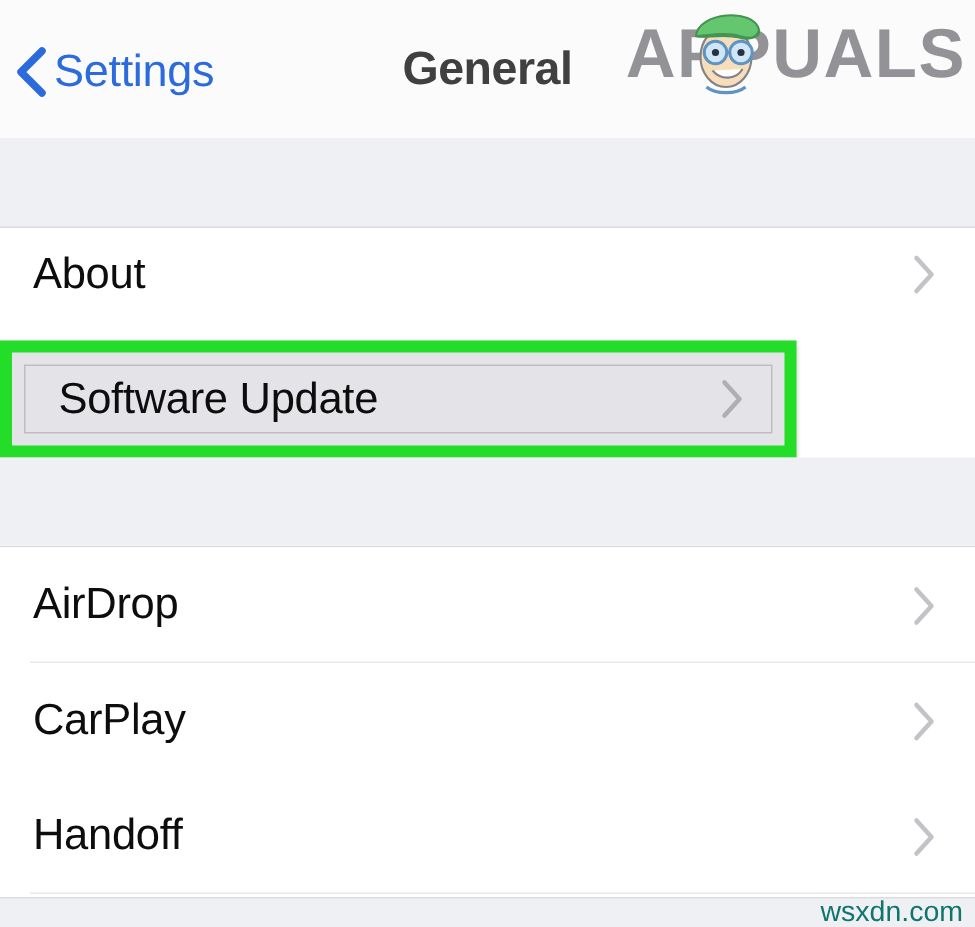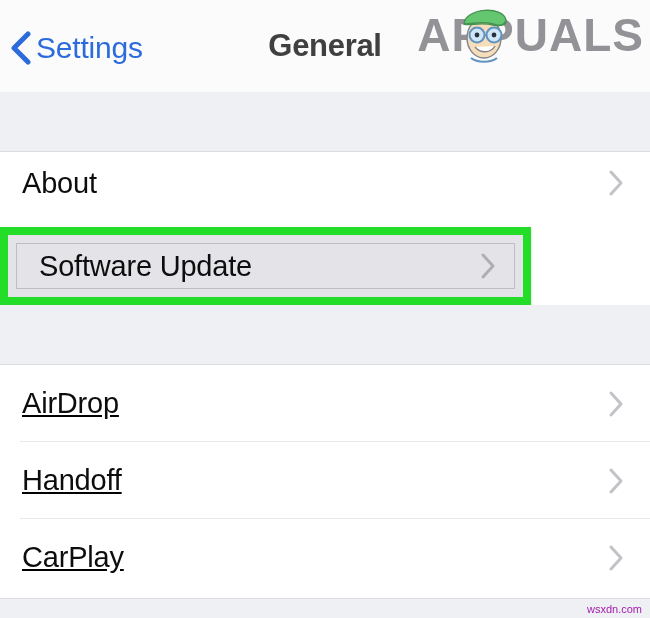--- a/index.html
+++ b/index.html
@@ -116,33 +116,33 @@
     width: 650px;
     height: 20px;
     background: #eff0f3;
     border-top: 1px solid #dcdce0;
     box-sizing: border-box;
   }
   .footer-watermark {
     position: absolute;
     right: 8px;
     top: 1px;
-    font-size: 11px;
-    color: #a21caf;
+    font-size: 19px;
+    color: #0f766e;
     line-height: 18px;
   }
 
   .section {
     position: absolute;
     left: 0;
     width: 650px;
     background: #ffffff;
   }
   .section-about  { top: 152px; height: 75px; }
-  .section-lower  { top: 365px; height: 233px; text-decoration: underline; }
+  .section-lower  { top: 365px; height: 233px; }
 
   .row {
     position: relative;
     height: 77px;
     display: flex;
     align-items: center;
     background: #ffffff;
     cursor: pointer;
   }
   .row-about { height: 62px; }
@@ -263,32 +263,32 @@
 
     <div class="row">
       <span class="row-label">AirDrop</span>
       <svg class="row-chevron" viewBox="0 0 16 28">
         <polyline points="3,3 13,14 3,25" fill="none" stroke="#c2c2c7" stroke-width="3" stroke-linecap="round" stroke-linejoin="round"></polyline>
       </svg>
       <div class="row-sep"></div>
     </div>
 
     <div class="row">
+      <span class="row-label">CarPlay</span>
+      <svg class="row-chevron" viewBox="0 0 16 28">
+        <polyline points="3,3 13,14 3,25" fill="none" stroke="#c2c2c7" stroke-width="3" stroke-linecap="round" stroke-linejoin="round"></polyline>
+      </svg>
+    </div>
+
+    <div class="row">
       <span class="row-label">Handoff</span>
       <svg class="row-chevron" viewBox="0 0 16 28">
         <polyline points="3,3 13,14 3,25" fill="none" stroke="#c2c2c7" stroke-width="3" stroke-linecap="round" stroke-linejoin="round"></polyline>
       </svg>
       <div class="row-sep"></div>
-    </div>
-
-    <div class="row">
-      <span class="row-label">CarPlay</span>
-      <svg class="row-chevron" viewBox="0 0 16 28">
-        <polyline points="3,3 13,14 3,25" fill="none" stroke="#c2c2c7" stroke-width="3" stroke-linecap="round" stroke-linejoin="round"></polyline>
-      </svg>
     </div>
 
   </div>
 
   <div class="footer-bar">
     <span class="footer-watermark">wsxdn.com</span>
   </div>
 
 </div>
 

